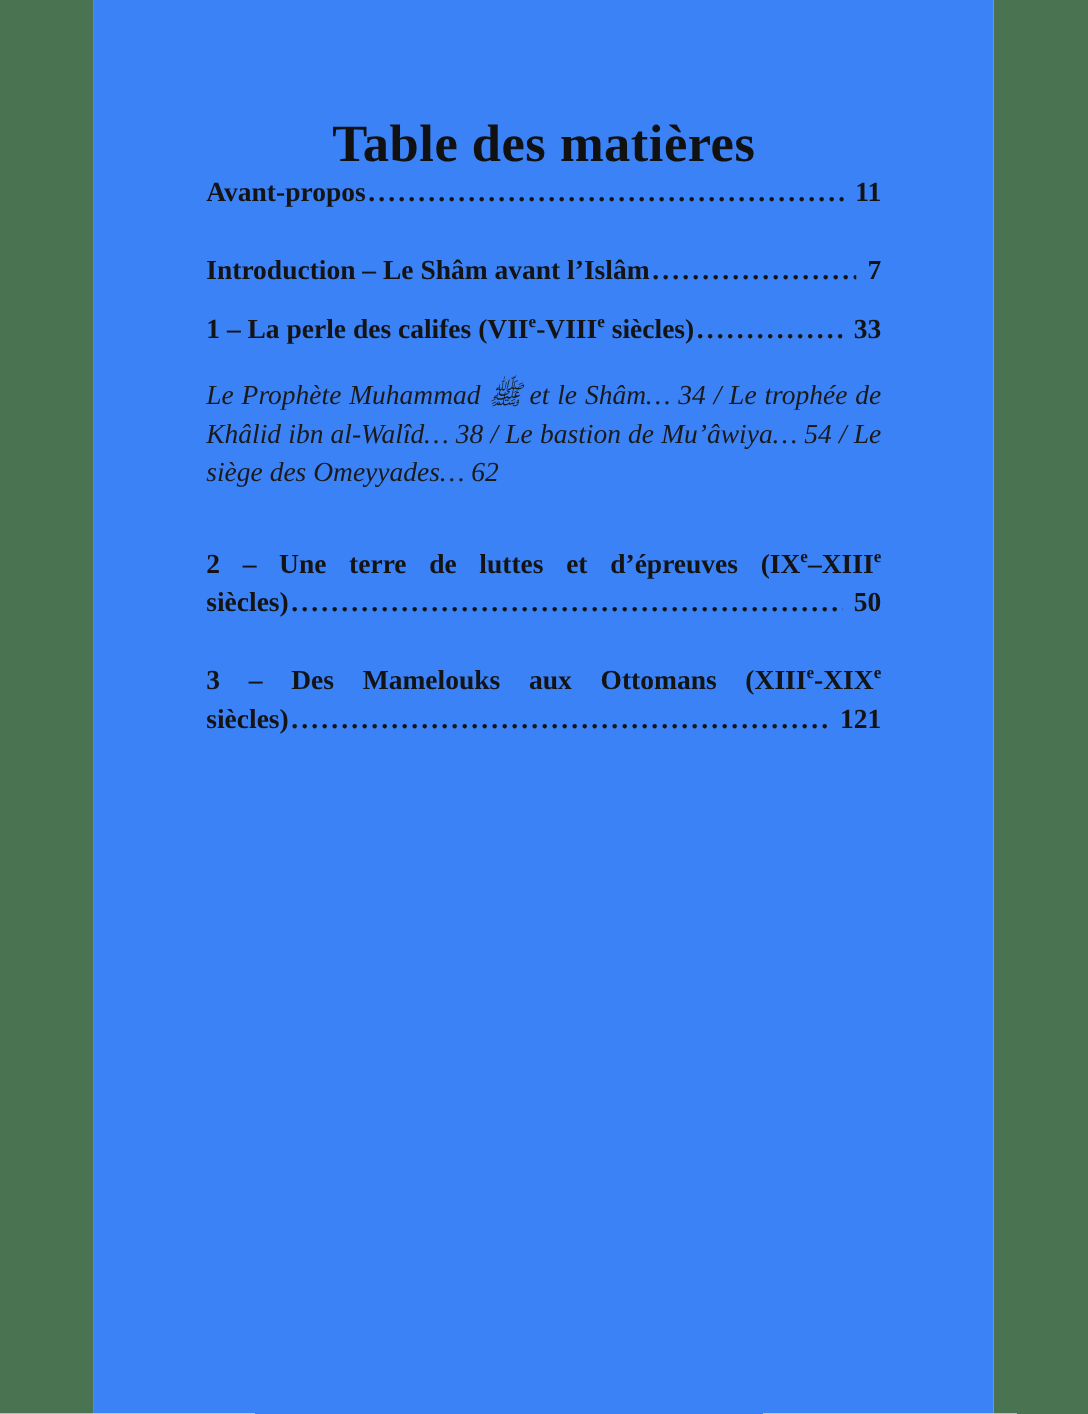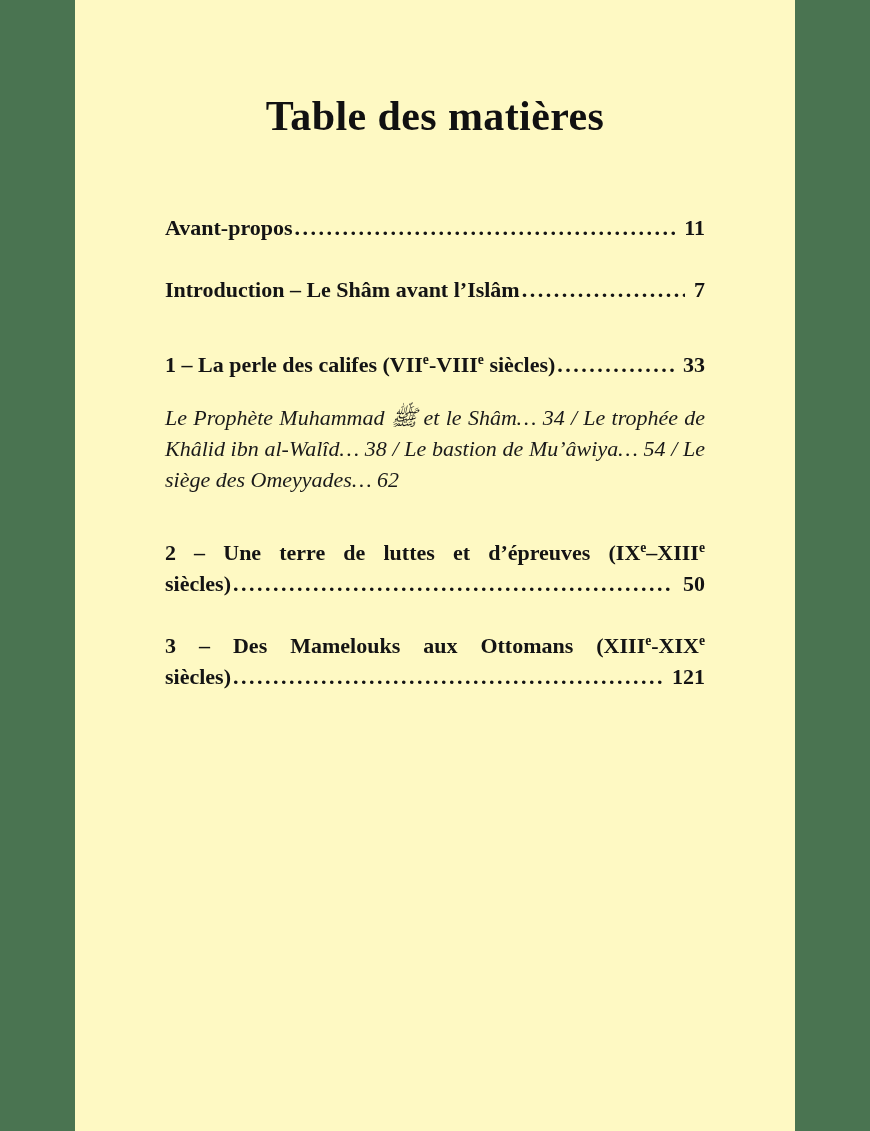--- a/index.html
+++ b/index.html
@@ -20,21 +20,21 @@
     background: #4a7451;
   }
   .cover-edge.left { left: 0; }
   .cover-edge.right { right: 0; }
   .page {
     position: absolute;
     left: 75px;
     top: 0;
     width: 720px;
     height: 1131px;
-    background: #fef9c3;
+    background: #3b82f6;
   }
   .content {
     position: absolute;
     left: 90px;
     top: 0;
     width: 540px;
   }
   .toc-title {
     margin: 94px 0 0 0;
     font-size: 42px;
@@ -87,34 +87,34 @@
 
   <div class="cover-edge left" style="background-color: rgb(74, 116, 81);"></div>
 
   <div class="cover-edge right" style="background-color: rgb(74, 116, 81);"></div>
 
   <div class="page">
     <div class="content">
 
       <h1 class="toc-title">Table des matières</h1>
 
-      <div class="toc-entry" style="margin-top:74px">
+      <div class="toc-entry" style="">
         <span class="entry-label">Avant-propos</span>
         <span class="leader">....................................................................................................</span>
         <span class="page-num">11</span>
       </div>
 
       <div class="toc-entry" style="margin-top:31px">
         <span class="entry-label">Introduction – Le Shâm avant l’Islâm</span>
         <span class="leader">....................................................................................................</span>
         <span class="page-num">7</span>
       </div>
 
 
-      <div class="toc-entry" style="margin-top:44px">
+      <div class="toc-entry" style="margin-top:16px">
         <span class="entry-label">1 – La perle des califes (VII<sup>e</sup>-VIII<sup>e</sup> siècles)</span>
         <span class="leader">....................................................................................................</span>
         <span class="page-num">33</span>
       </div>
 
       <p class="toc-sub">Le Prophète Muhammad ﷺ et le Shâm… 34 / Le trophée de Khâlid ibn al-Walîd… 38 / Le bastion de Mu’âwiya… 54 / Le siège des Omeyyades… 62</p>
 
       <div style="margin-top:42px">
         <div class="entry-line-full">2 – Une terre de luttes et d’épreuves (IX<sup>e</sup>–XIII<sup>e</sup></div>
         <div class="toc-entry">

